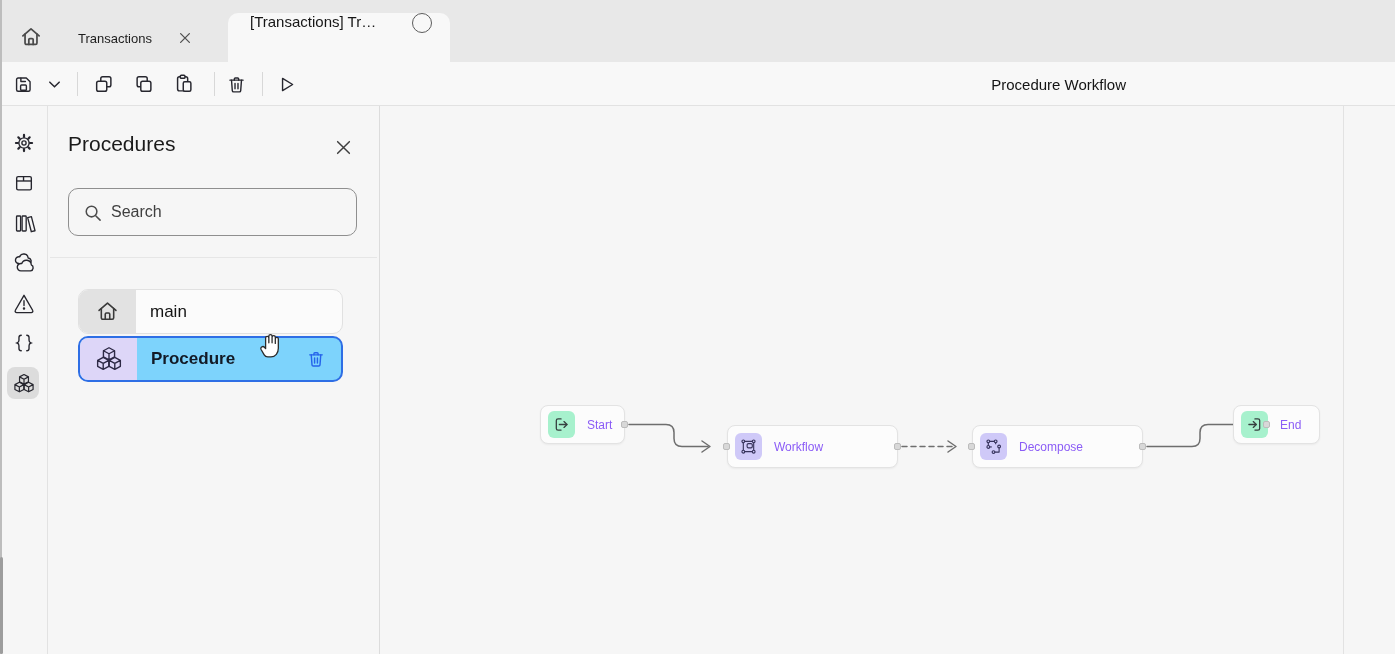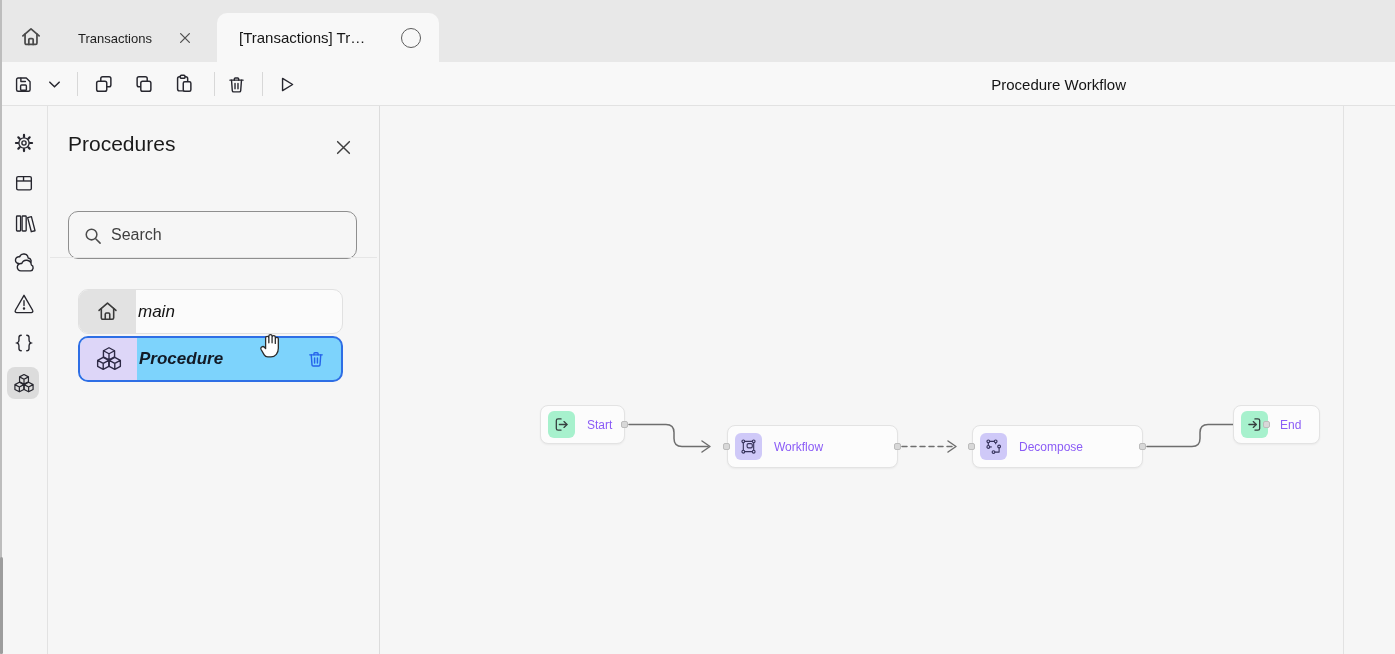--- a/index.html
+++ b/index.html
@@ -5,52 +5,52 @@
   * { margin:0; padding:0; box-sizing:border-box; }
   html,body { width:1395px; height:654px; overflow:hidden;
     font-family:"Liberation Sans", sans-serif; background:#f6f6f6; }
   .abs { position:absolute; }
 
   
   .tabbar { left:0; top:0; width:1395px; height:62px; background:#e8e8e8; }
   .home-btn { left:16px; top:22px; width:30px; height:30px; display:flex; align-items:center; justify-content:center; color:#4a4a4a; }
   .tab-inactive { left:64px; top:14px; height:48px; display:flex; align-items:center; gap:26px; padding:0 14px; color:#1d1d1d; font-size:13px; }
   .tab-close { color:#4f4f4f; display:flex; align-items:center; cursor:pointer; }
-  .tab-active { left:217px; top:13px; width:222px; height:49px; background:#f8f8f8; border-radius:10px 10px 0 0; display:flex; align-items:center; justify-content:space-between; padding:0 18px 0 22px; font-size:15px; color:#161616; }
+  .tab-active { left:228px; top:13px; width:222px; height:49px; background:#f8f8f8; border-radius:10px 10px 0 0; display:flex; align-items:flex-start; justify-content:space-between; padding:0 18px 0 22px; font-size:15px; color:#161616; }
   .tab-circle { width:20px; height:20px; border:1.6px solid #5c5c5c; border-radius:50%; }
 
   
   .toolbar { left:0; top:62px; width:1395px; height:44px; background:#f8f8f8; border-bottom:1px solid #e2e2e2; }
   .tbtn { top:72px; width:24px; height:24px; display:flex; align-items:center; justify-content:center; color:#27272f; cursor:pointer; }
   .tsep { top:72px; width:1px; height:24px; background:#d8d8d8; }
   .tb-title { top:76px; left:974px; width:152px; text-align:right; font-size:15px; color:#141414; }
 
   
   .rail { left:0; top:106px; width:48px; height:548px; background:#f6f6f6; border-right:1px solid #e2e2e2; }
   .rail-item { left:12px; width:24px; height:24px; display:flex; align-items:center; justify-content:center; color:#26262e; cursor:pointer; }
   .rail-active-bg { left:7px; top:367px; width:32px; height:32px; background:#dcdcdc; border-radius:8px; }
   .win-edge { left:0; top:0; width:2px; height:654px; background:#bdbdbd; }
   .scroll-thumb { left:0; top:557px; width:3px; height:97px; background:#9d9d9d; border-radius:2px; }
 
   
   .panel { left:48px; top:106px; width:332px; height:548px; background:#f6f6f6; border-right:1px solid #dcdcdc; }
   .panel-title { left:68px; top:132px; font-size:21px; color:#1b1b1b; }
   .panel-close { left:333px; top:137px; width:20px; height:20px; color:#3e3e3e; display:flex; align-items:center; justify-content:center; cursor:pointer; }
-  .searchbox { left:68px; top:188px; width:289px; height:48px; border:1px solid #8f8f8f; border-radius:10px; display:flex; align-items:center; padding:0 14px; gap:9px; color:#4c4c4c;margin-top:23px; }
+  .searchbox { left:68px; top:188px; width:289px; height:48px; border:1px solid #8f8f8f; border-radius:10px; display:flex; align-items:center; padding:0 14px; gap:9px; color:#4c4c4c; }
   .searchbox input { border:none; outline:none; background:transparent; font-size:16px; color:#2e2e2e; width:100%; font-family:"Liberation Sans", sans-serif; }
   .searchbox input::placeholder { color:#3f3f3f; opacity:1; }
   .panel-divider { left:50px; top:257px; width:327px; height:1px; background:#e6e6e6; }
 
   .list-item { left:78px; width:265px; height:45px; border-radius:10px; display:flex; align-items:center; overflow:hidden; cursor:pointer; }
   .item-main { top:289px; background:#fbfbfb; border:1px solid #e1e1e1; }
   .item-proc { top:336px; height:46px; background:#7dd3fc; border:2px solid #2e6ee5; }
   .item-icon-cell { width:57px; height:100%; display:flex; align-items:center; justify-content:center; flex:none; }
   .cell-gray { background:#e2e2e2; color:#3a3a3a; }
   .cell-purple { background:#ddd6f8; color:#2e2a46; }
-  .item-label { font-size:17px; color:#141414; margin-left:2px; flex:1;font-style:italic; }
+  .item-label { font-size:17px; color:#141414; margin-left:14px; flex:1; }
   .item-label.bold { font-weight:bold; color:#121a26; }
   .item-trash { width:22px; height:22px; margin-right:14px; color:#2563eb; display:flex; align-items:center; justify-content:center; cursor:pointer; }
 
   
   .canvas { left:380px; top:106px; width:1015px; height:548px; background:#f6f6f6; }
   .canvas-line { left:1343px; top:106px; width:1px; height:548px; background:#e2e2e2; }
   .node { background:#fcfcfc; border:1px solid #e3e3e3; border-radius:8px; box-shadow:0 1px 2px rgba(0,0,0,.05); display:flex; align-items:center; gap:12px; padding-left:7px; cursor:pointer; }
   .tile { width:27px; height:27px; border-radius:6px; display:flex; align-items:center; justify-content:center; flex:none; }
   .tile-green { background:#a7f1cd; color:#374140; }
   .tile-purple { background:#cfc9f8; color:#37335c; }

